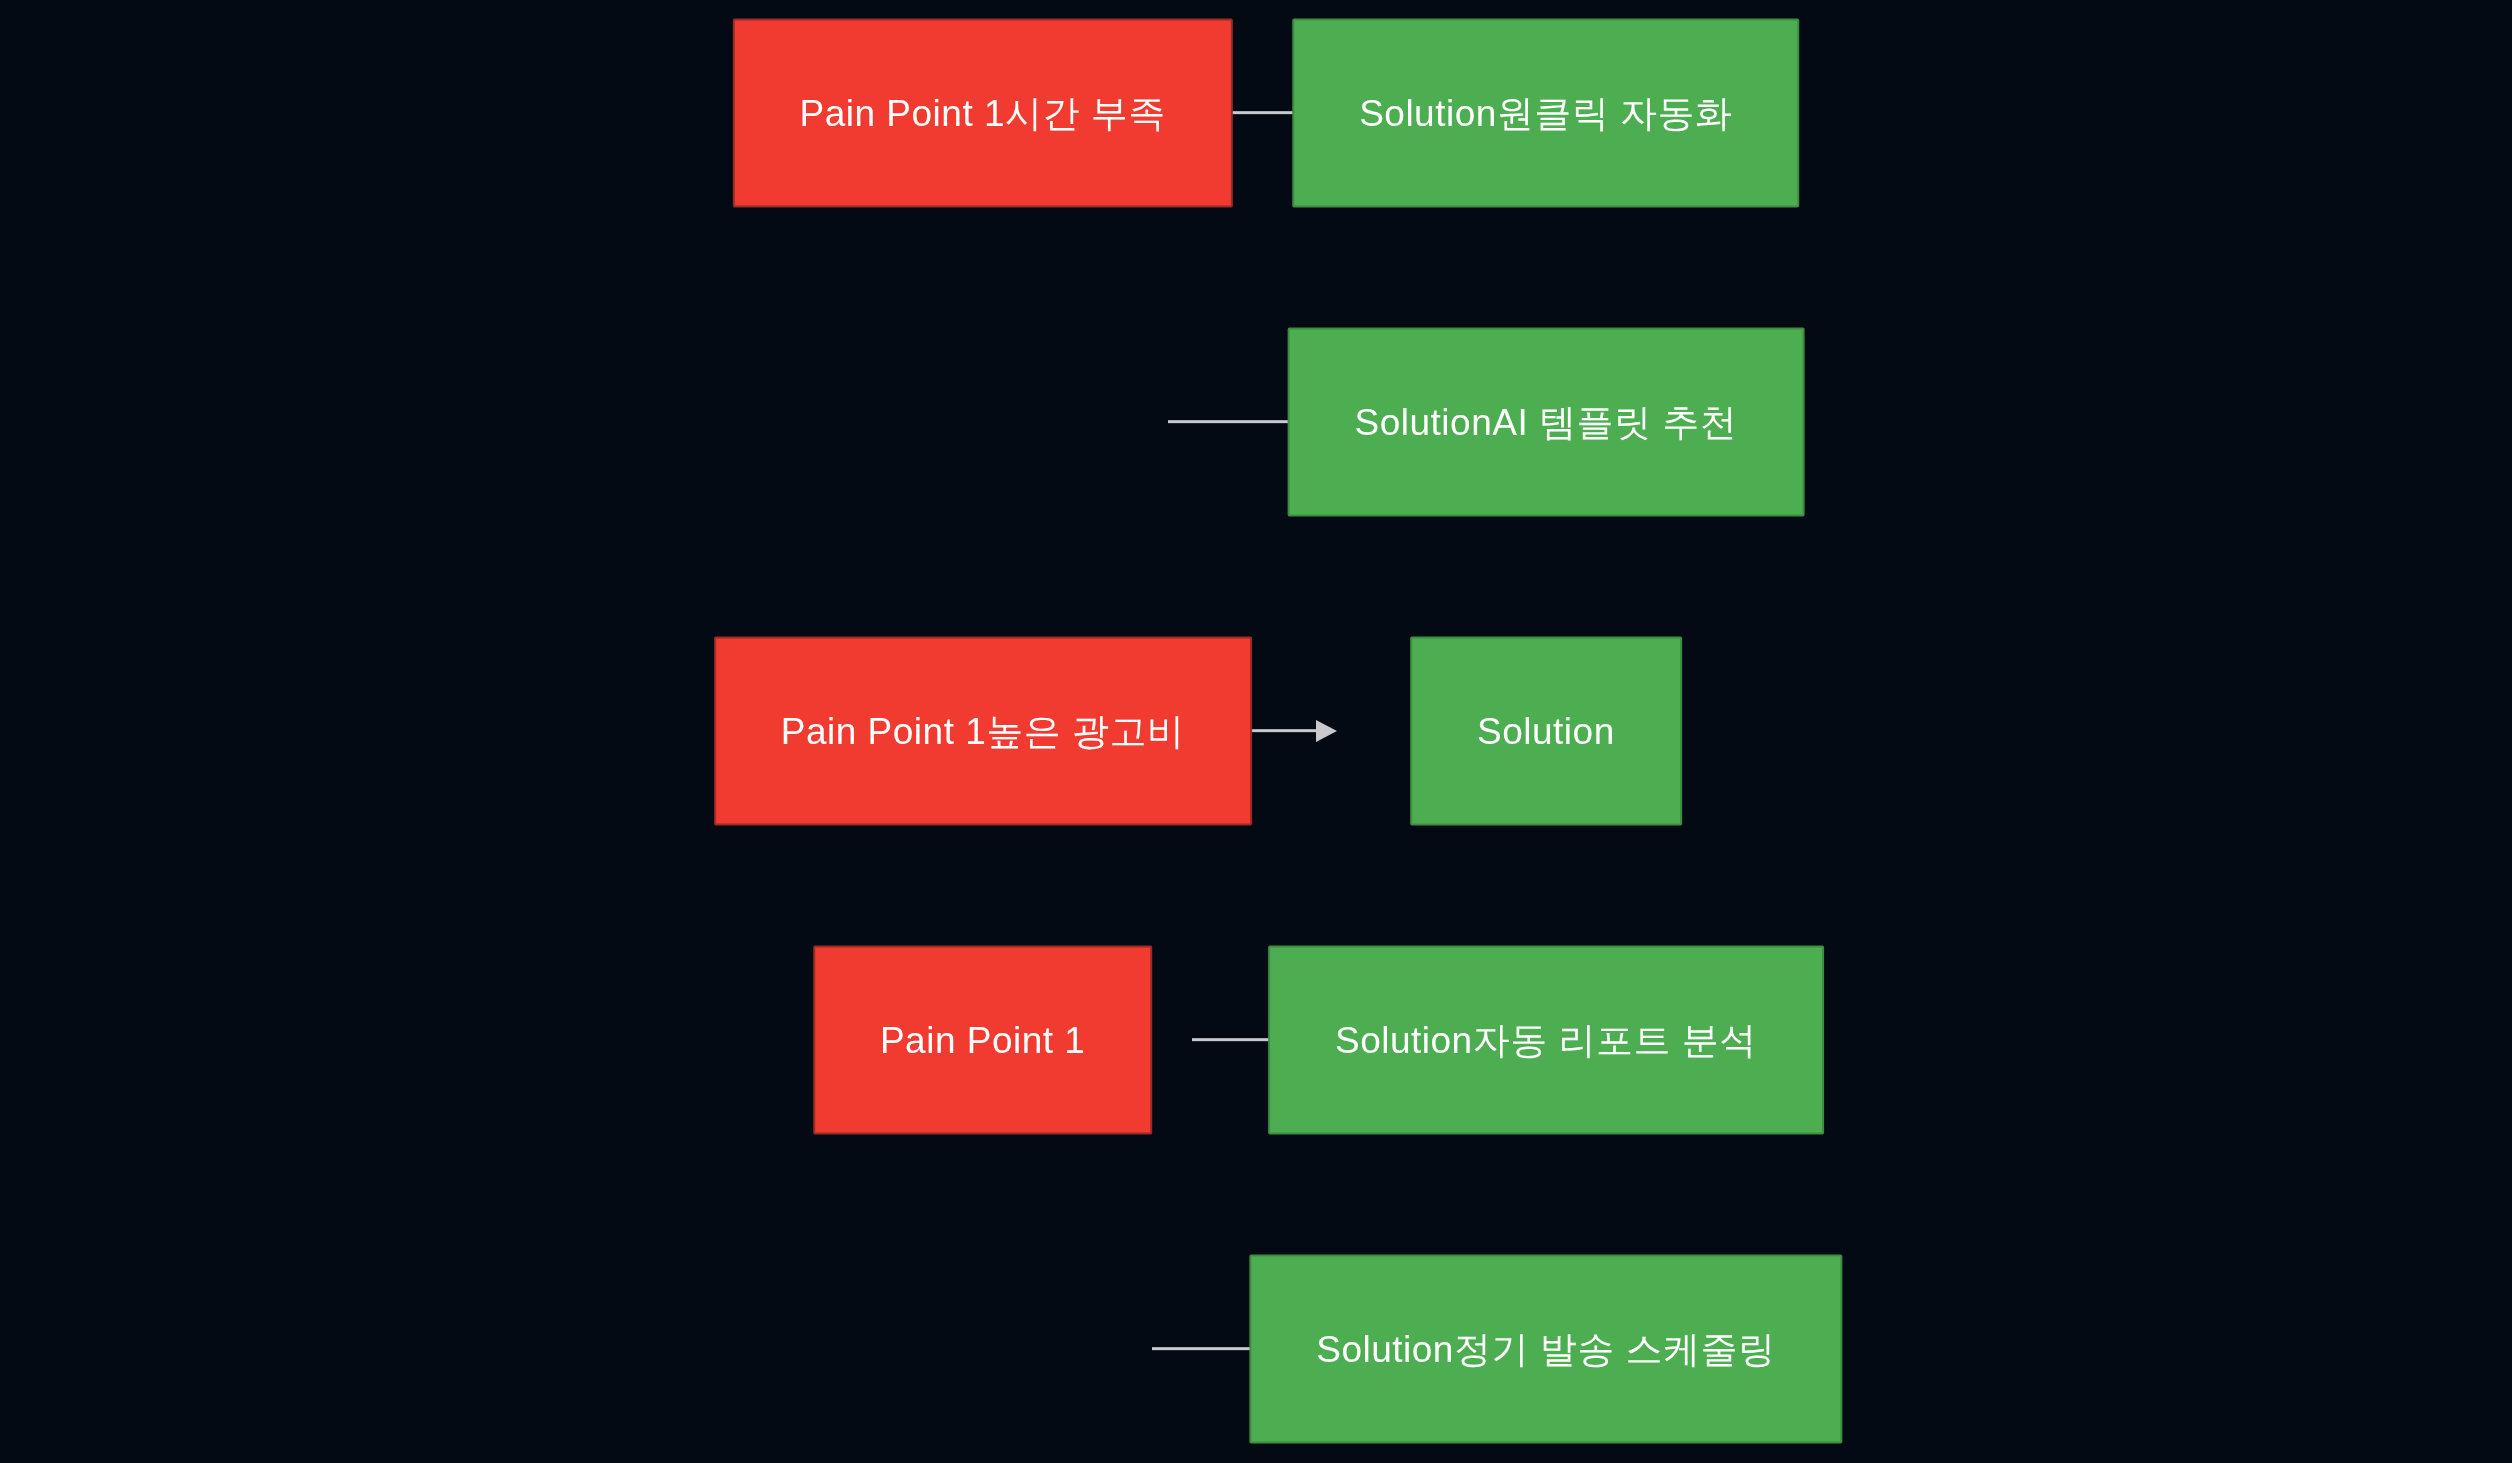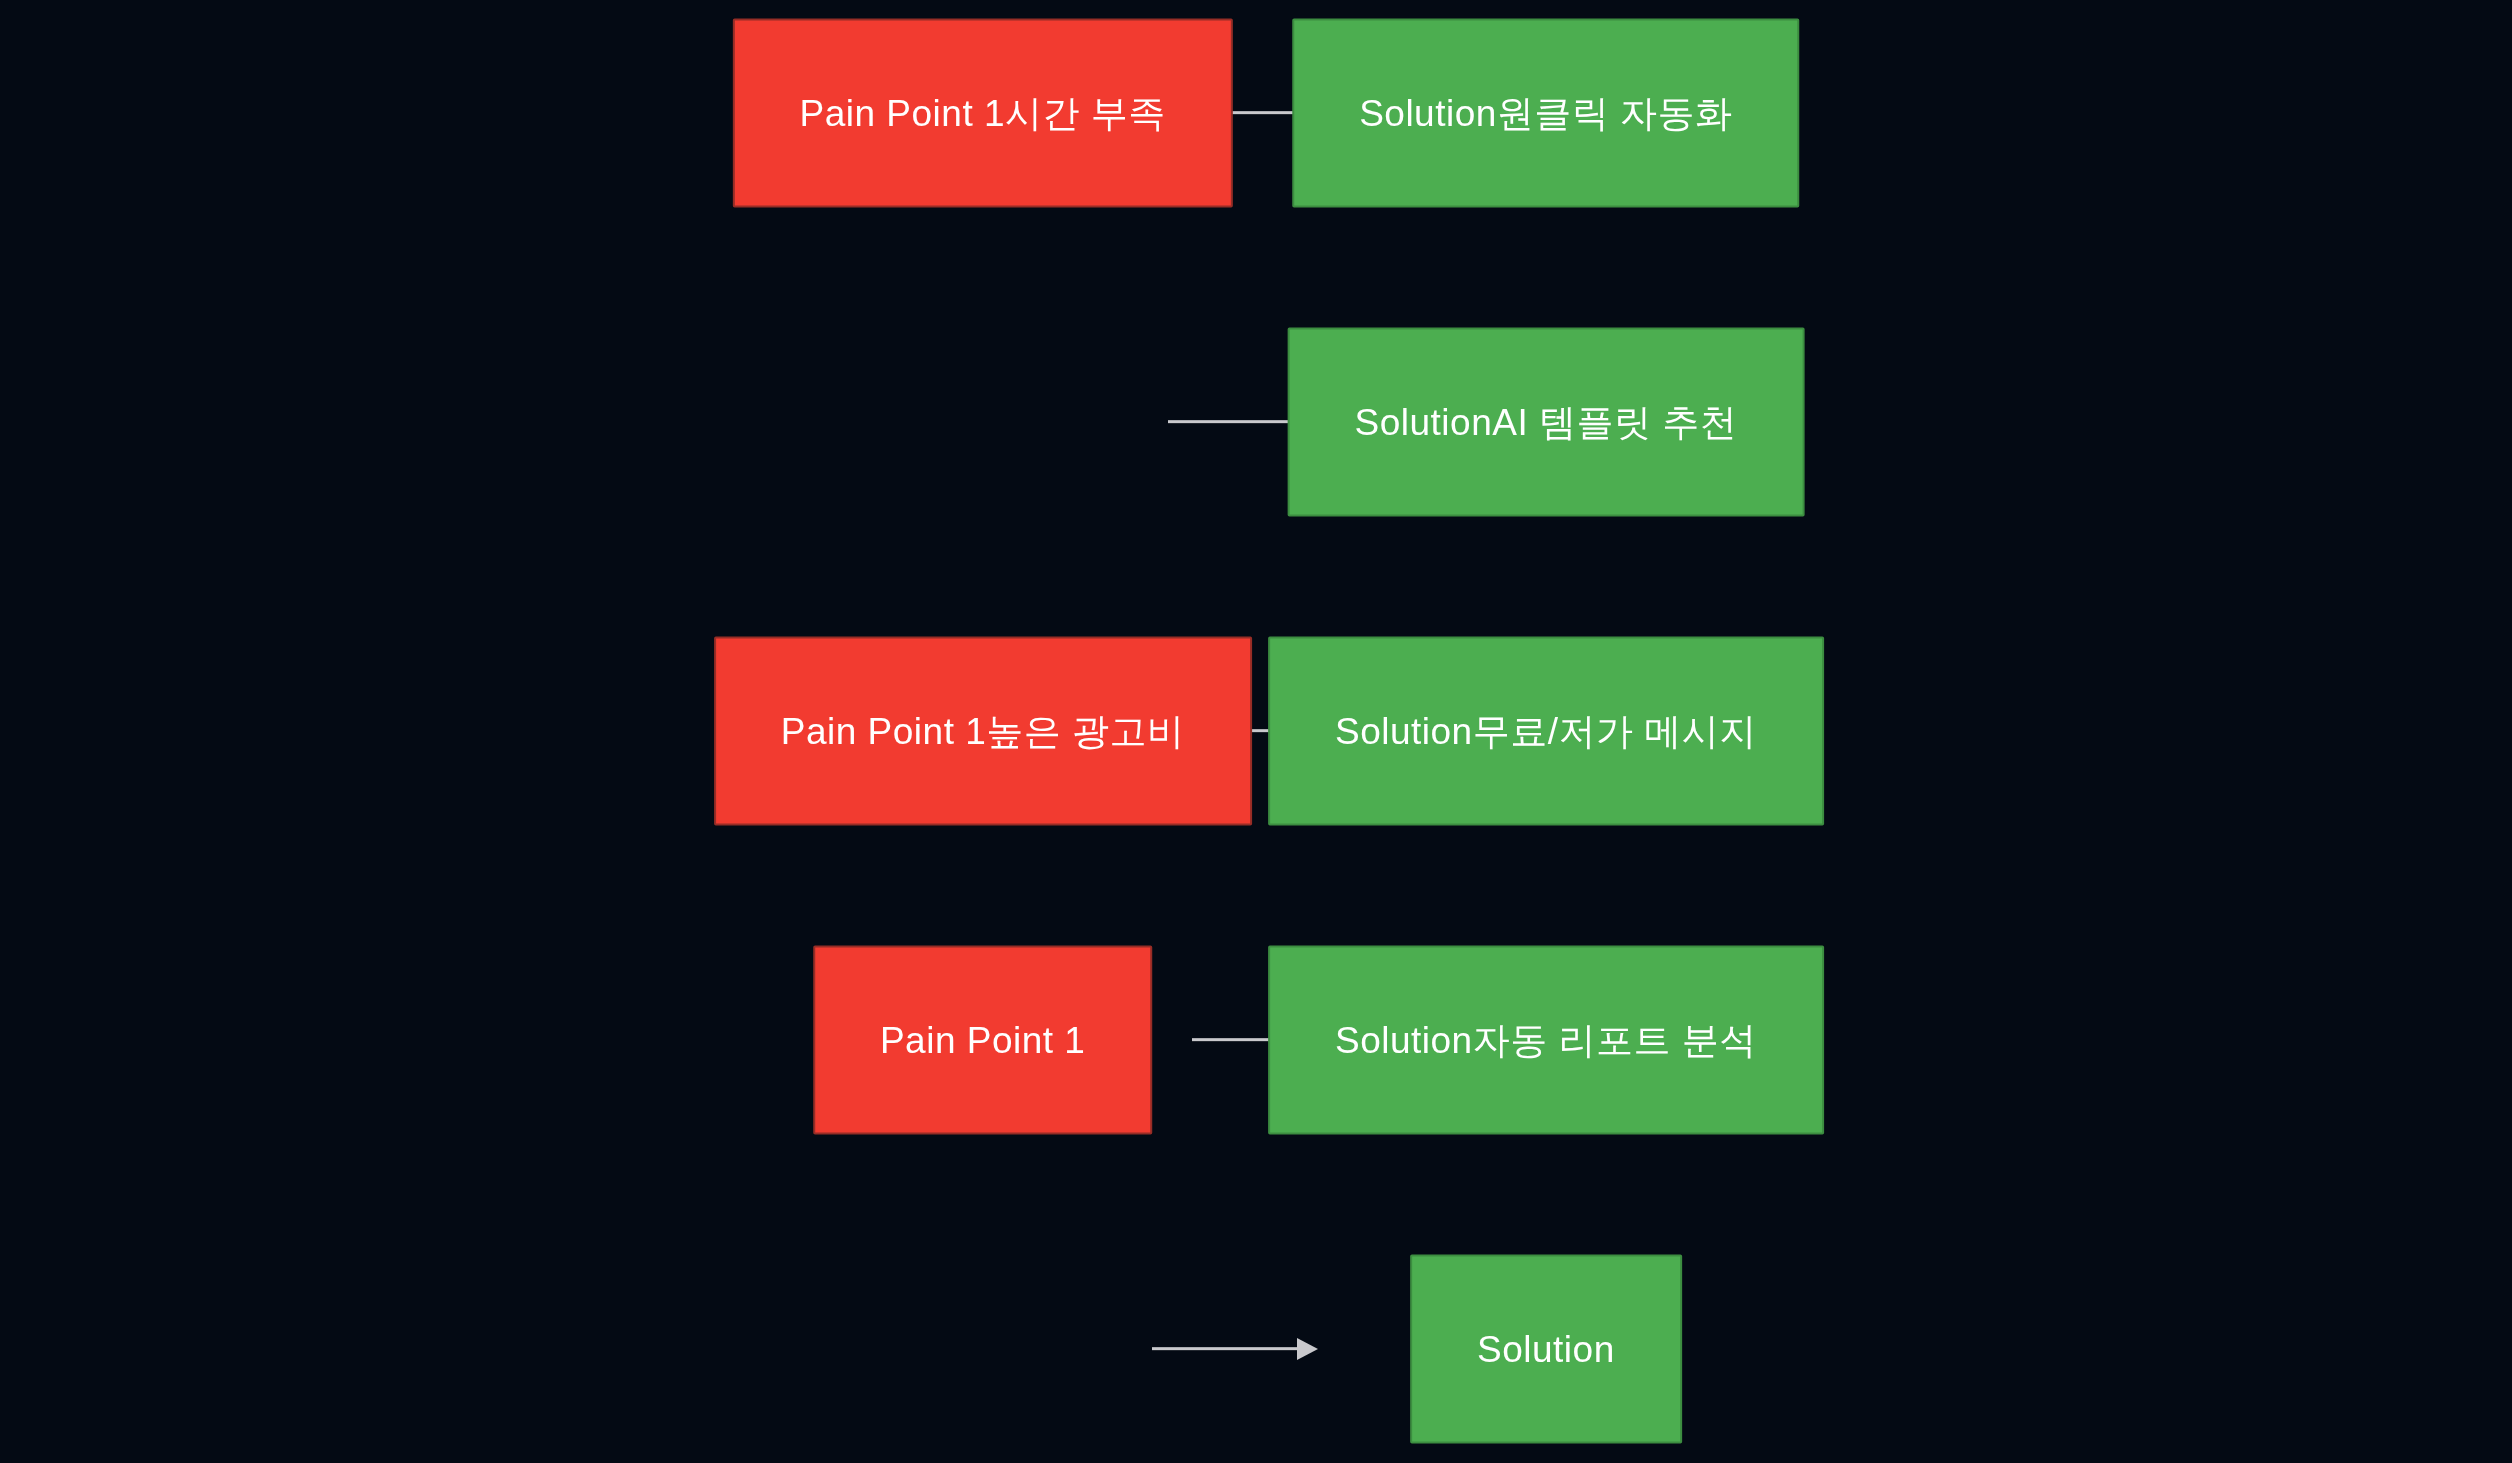--- a/index.html
+++ b/index.html
@@ -123,21 +123,20 @@
       <div class="box pain">
         <div class="line">Pain Point 1</div>
         <div class="line">높은 광고비</div>
       </div>
       <div class="arrow" style="left: 1152px; width: 185px;">
         <div class="shaft"></div>
         <div class="head"></div>
       </div>
       <div class="box solution">
         <div class="line">Solution</div>
-        <div class="line">무료/저가 메시지</div>
       </div>
     </div>
 
     <div class="row">
       <div class="box pain">
         <div class="line">Pain Point 1</div>
       </div>
       <div class="arrow" style="left: 1192px; width: 145px;">
         <div class="shaft"></div>
         <div class="head"></div>
@@ -148,18 +147,19 @@
       </div>
     </div>
 
     <div class="row">
       <div class="arrow" style="left: 1152px; width: 166px;">
         <div class="shaft"></div>
         <div class="head"></div>
       </div>
       <div class="box solution">
         <div class="line">Solution</div>
+        <div class="line">정기 발송 스케줄링</div>
       </div>
     </div>
 
   </div>
 </div>
 
 
 </body></html>

